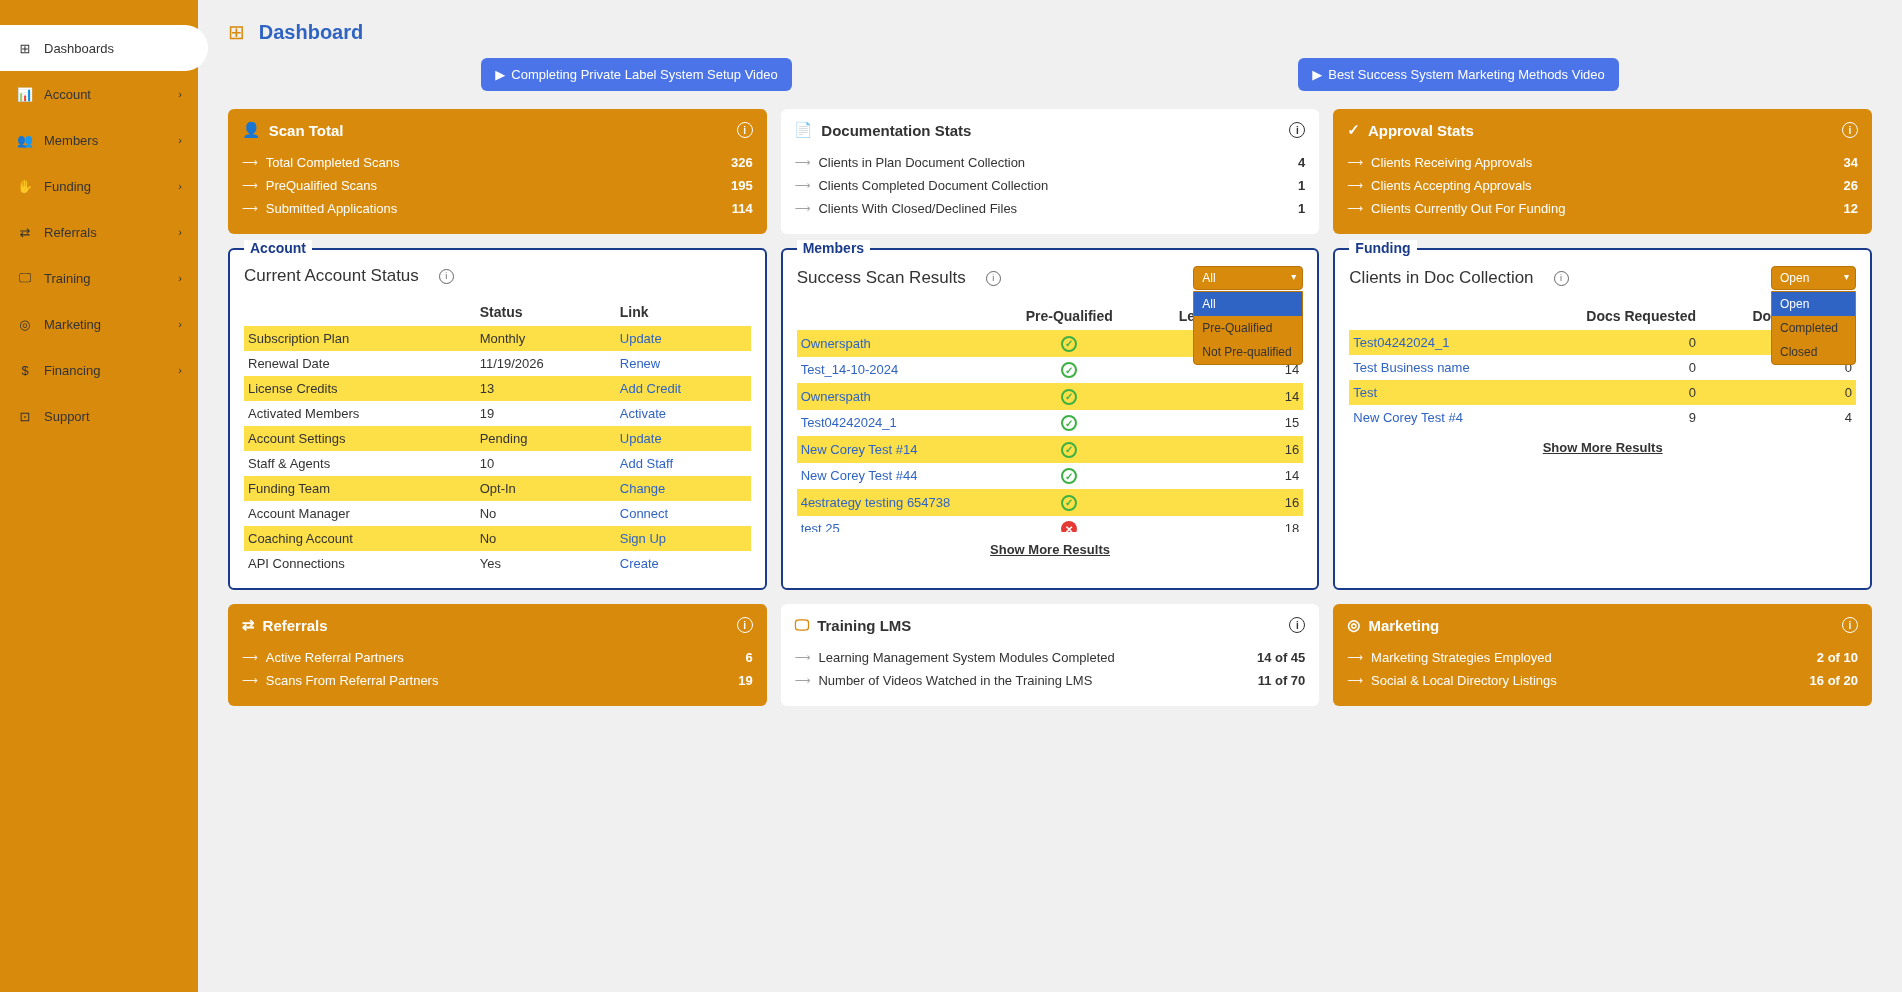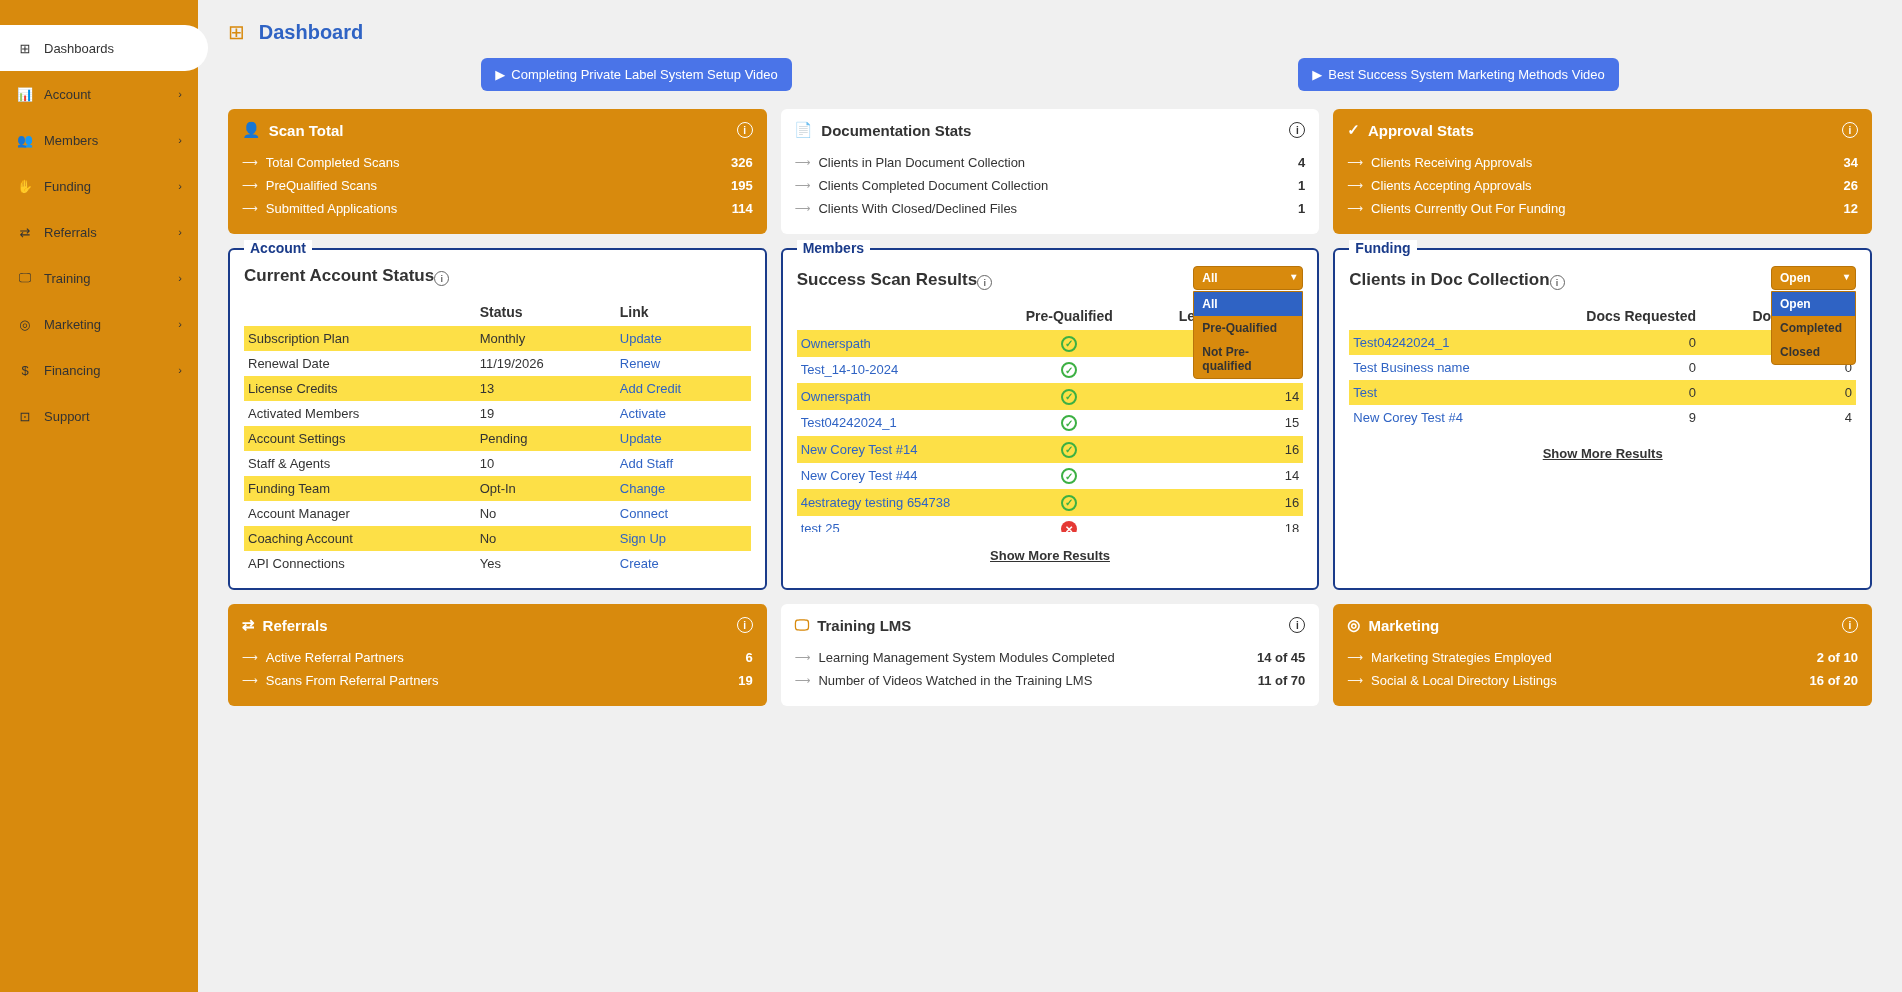--- a/index.html
+++ b/index.html
@@ -23,40 +23,40 @@
 .card-head { display: flex; align-items: center; gap: 8px; margin-bottom: 12px; font-weight: 700; font-size: 15px; }
 .card-head .info { margin-left: auto; width: 16px; height: 16px; border: 1.5px solid currentColor; border-radius: 50%; display: inline-flex; align-items: center; justify-content: center; font-size: 10px; cursor: pointer; }
 .card.white .card-head .icon { color: #7cb342; }
 .card.white .card-head.orange-icon .icon { color: #d88a0d; }
 .stat-row { display: flex; align-items: center; padding: 4px 0; font-size: 13px; }
 .stat-row .arrow { margin-right: 8px; font-size: 11px; opacity: .9; }
 .stat-row .val { margin-left: auto; font-weight: 600; }
 .card.white .stat-row .arrow { color: #999; }
 .panel { background: #fff; border: 2px solid #1a3b8a; border-radius: 6px; padding: 12px 14px; position: relative; }
 .panel-tag { position: absolute; top: -10px; left: 14px; background: #fff; padding: 0 6px; color: #1a3b8a; font-weight: 700; font-size: 14px; }
-.panel-title { font-size: 17px; font-weight: 700; margin: 4px 0 12px; display: flex; align-items: flex-end; gap: 0; }
+.panel-title { font-size: 17px; font-weight: 400; margin: 4px 0 12px; display: flex; align-items: center; gap: 20px; }
 .panel-title .info { width: 15px; height: 15px; border: 1.5px solid #666; border-radius: 50%; display: inline-flex; align-items: center; justify-content: center; font-size: 9px; color: #666; cursor: pointer; }
 .panel-title .sel { margin-left: auto; }
 .sel { background: #d88a0d; color: #fff; border: 1px solid #b87409; border-radius: 4px; padding: 4px 20px 4px 8px; font-size: 12px; cursor: pointer; position: relative; min-width: 110px; }
 .sel::after { content: "▾"; position: absolute; right: 6px; top: 4px; font-size: 10px; }
 .dropdown { position: absolute; top: 100%; left: 0; right: 0; background: #d88a0d; border: 1px solid #b87409; border-radius: 0 0 4px 4px; z-index: 10; margin-top: 1px; }
 .dropdown-item { padding: 5px 8px; font-size: 12px; cursor: pointer; color: #333; }
 .dropdown-item.sel-active { background: #2f63c4; color: #fff; }
 .tbl { width: 100%; border-collapse: collapse; font-size: 13px; }
 .tbl th { text-align: left; padding: 6px 4px; font-weight: 700; font-size: 14px; }
 .tbl th.right, .tbl td.right { text-align: right; }
 .tbl th.center, .tbl td.center { text-align: center; }
 .tbl td { padding: 5px 4px; }
 .tbl tr.alt td { background: #fde047; }
 .tbl a { color: #2f63c4; text-decoration: none; }
 .status-ok { display: inline-flex; width: 16px; height: 16px; border: 2px solid #3cb043; border-radius: 50%; align-items: center; justify-content: center; color: #3cb043; font-size: 10px; font-weight: bold; }
 .status-ok::before { content: "✓"; }
 .status-bad { display: inline-flex; width: 16px; height: 16px; background: #e53935; border-radius: 50%; align-items: center; justify-content: center; color: #fff; font-size: 10px; font-weight: bold; }
 .status-bad::before { content: "✕"; }
-.show-more { text-align: center; margin-top: 16px; font-weight: 700; text-decoration: underline; font-size: 13px; cursor: pointer; }
+.show-more { text-align: center; margin-top: 10px; font-weight: 700; text-decoration: underline; font-size: 13px; cursor: pointer; }
 .scroll-wrap { max-height: 230px; overflow-y: auto; position: relative; }
 .sel-wrap { position: relative; display: inline-block; }
 </style>
 </head>
 <body>
 
 <div class="app">
   <div class="sidebar" id="sidebar">
       <div class="sidebar-item active">
         <span class="icon">⊞</span>

